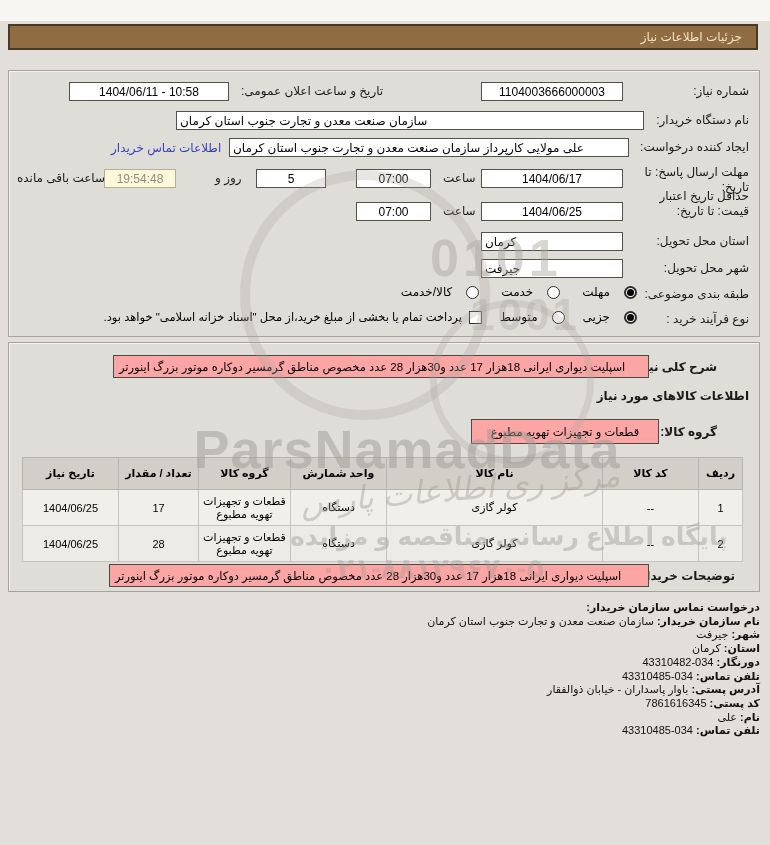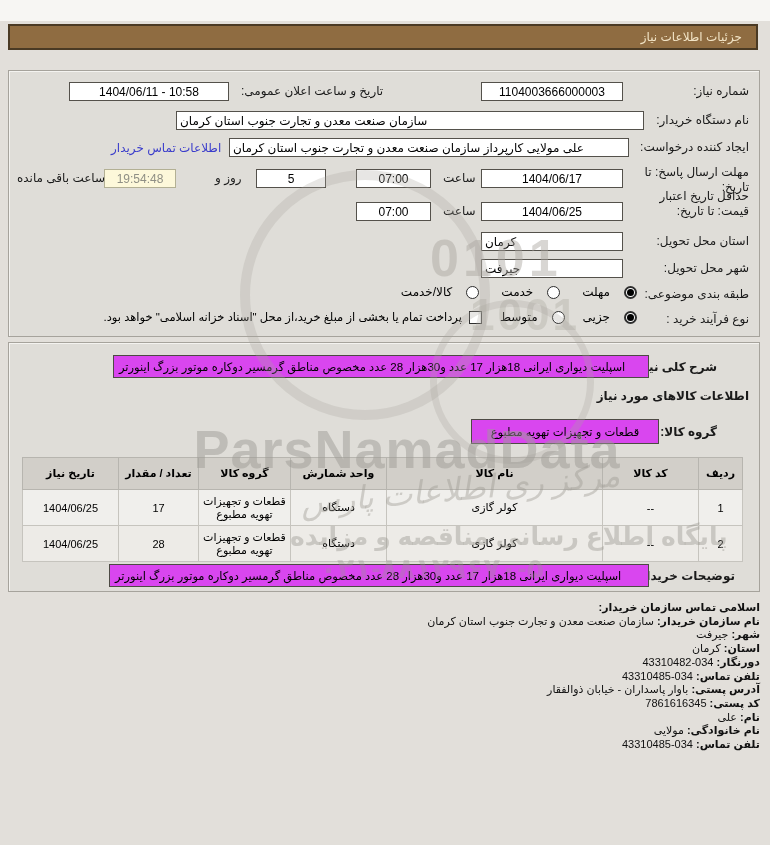--- a/index.html
+++ b/index.html
@@ -20,21 +20,21 @@
   .ibox.rt{justify-content:flex-end;padding-left:3px;padding-right:4px;}
   .cream{background:#fdf8da;border:1px solid #b3b094;color:#8f8f85;}
   .link{position:absolute;color:#3a3ccb;font-size:12px;cursor:pointer;white-space:nowrap;}
   .optrow{position:absolute;display:flex;flex-direction:row;align-items:center;gap:22px;font-size:12px;}
   .opt{display:flex;align-items:center;gap:14px;}
   .radio{width:13px;height:13px;border:1px solid #2e2e2e;border-radius:50%;background:#fff;
     box-sizing:border-box;flex:0 0 auto;}
   .radio.sel{border-width:2px;}
   .radio.sel::after{content:'';display:block;width:7px;height:7px;margin:1px;background:#000;border-radius:50%;}
   .chk{width:13px;height:13px;border:1px solid #2e2e2e;background:#fff;box-sizing:border-box;flex:0 0 auto;}
-  .vbox{position:absolute;background:#d946ef;border:1px solid #4d4a44;box-sizing:border-box;
+  .vbox{position:absolute;background:#fca5a5;border:1px solid #4d4a44;box-sizing:border-box;
     font-size:11.5px;display:flex;align-items:center;justify-content:flex-end;
     padding:0 5px;overflow:hidden;white-space:nowrap;}
   table.items{position:absolute;top:114px;right:16px;width:720px;border-collapse:collapse;
     table-layout:fixed;font-size:11px;}
   table.items th{background:#d2cfc9;font-weight:bold;border:1px solid #b7b5af;height:29px;padding:1px 2px;}
   table.items td{border:1px solid #c6c4be;height:33px;text-align:center;padding:1px 3px;background:#f0efec;}
   table.items tr.r2 td{background:#edebe7;}
   .contact{position:absolute;top:601px;right:10px;left:10px;font-size:11px;line-height:13.7px;
     color:#111;text-align:right;}
   .wm{position:absolute;pointer-events:none;z-index:6;white-space:nowrap;}
@@ -167,30 +167,29 @@
         <td class="num">1404/06/25</td>
       </tr>
     </tbody>
   </table>
 
   <span class="lbl b" style="top:226px;right:24px;">توضیحات خریدار:</span>
   <div class="vbox" style="top:221px;left:100px;width:540px;height:23px;">اسپلیت دیواری ایرانی 18هزار 17 عدد و30هزار 28 عدد مخصوص مناطق گرمسیر دوکاره موتور بزرگ اینورتر</div>
 </div>
 
 <div class="contact">
-  <div><span class="b">اسلامی تماس سازمان خریدار:</span></div>
+  <div><span class="b">درخواست تماس سازمان خریدار:</span></div>
   <div><span class="b">نام سازمان خریدار:</span> <span>سازمان صنعت معدن و تجارت جنوب استان کرمان</span></div>
   <div><span class="b">شهر:</span> <span>جیرفت</span></div>
   <div><span class="b">استان:</span> <span>کرمان</span></div>
   <div><span class="b">دورنگار:</span> <span class="num">43310482-034</span></div>
   <div><span class="b">تلفن تماس:</span> <span class="num">43310485-034</span></div>
   <div><span class="b">آدرس پستی:</span> <span>باوار پاسداران - خیابان ذوالفقار</span></div>
   <div><span class="b">کد پستی:</span> <span class="num">7861616345</span></div>
   <div><span class="b">نام:</span> <span>علی</span></div>
-  <div><span class="b">نام خانوادگی:</span> <span>مولایی</span></div>
   <div><span class="b">تلفن تماس:</span> <span class="num">43310485-034</span></div>
 </div>
 
 <div class="wm wm-ring" style="top:170px;left:240px;width:230px;height:230px;"></div>
 <div class="wm wm-ring" style="top:300px;left:430px;width:150px;height:150px;border-width:7px;"></div>
 <div class="wm num" style="top:228px;left:430px;font-size:52px;font-weight:bold;color:rgba(168,165,158,0.45);letter-spacing:4px;">0101</div>
 <div class="wm num" style="top:290px;left:470px;font-size:44px;font-weight:bold;color:rgba(168,165,158,0.35);letter-spacing:3px;">1001</div>
 <div class="wm" style="top:418px;left:407px;transform:translateX(-50%);font-size:54px;font-weight:bold;color:rgba(158,155,149,0.5);letter-spacing:1px;direction:ltr;">ParsNamadData</div>
 <div class="wm" style="top:470px;left:300px;font-size:32px;font-style:italic;color:rgba(152,149,143,0.4);transform:rotate(-5deg);">مرکز ری اطلاعات پارس</div>
 <div class="wm" style="top:522px;left:290px;font-size:25px;font-weight:bold;color:rgba(152,149,143,0.42);">پایگاه اطلاع رسانی مناقصه و مزایده</div>

